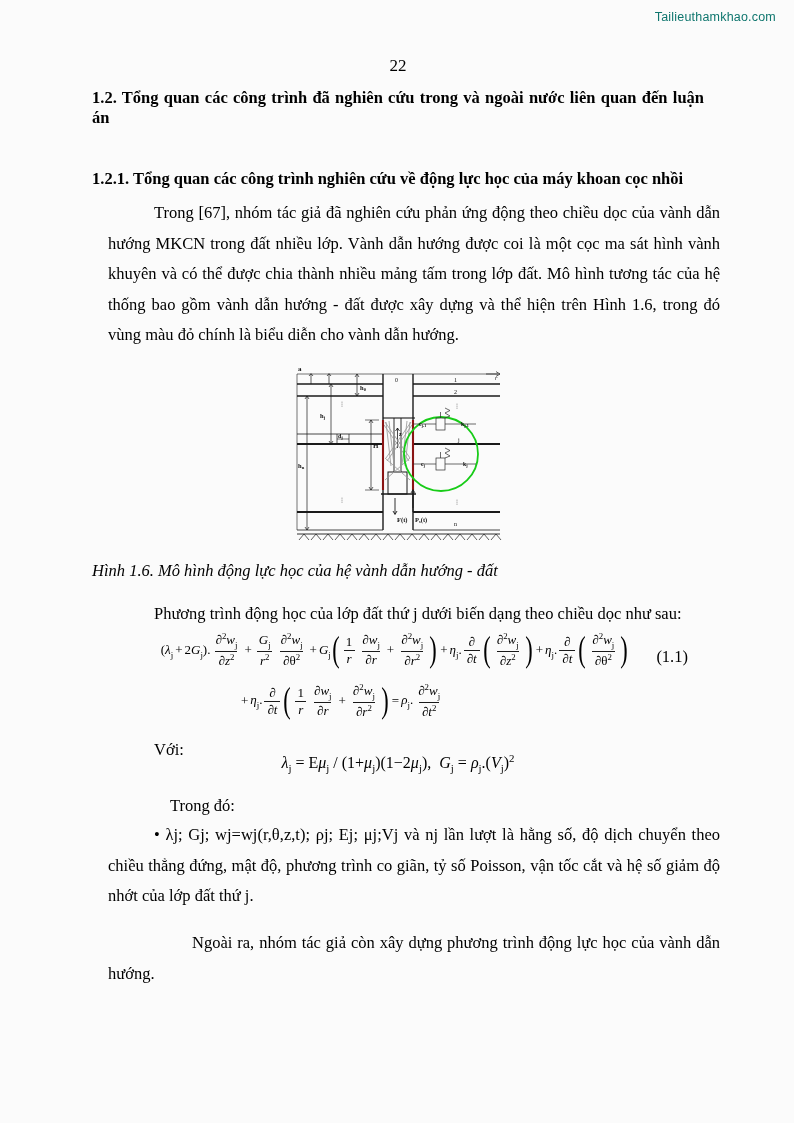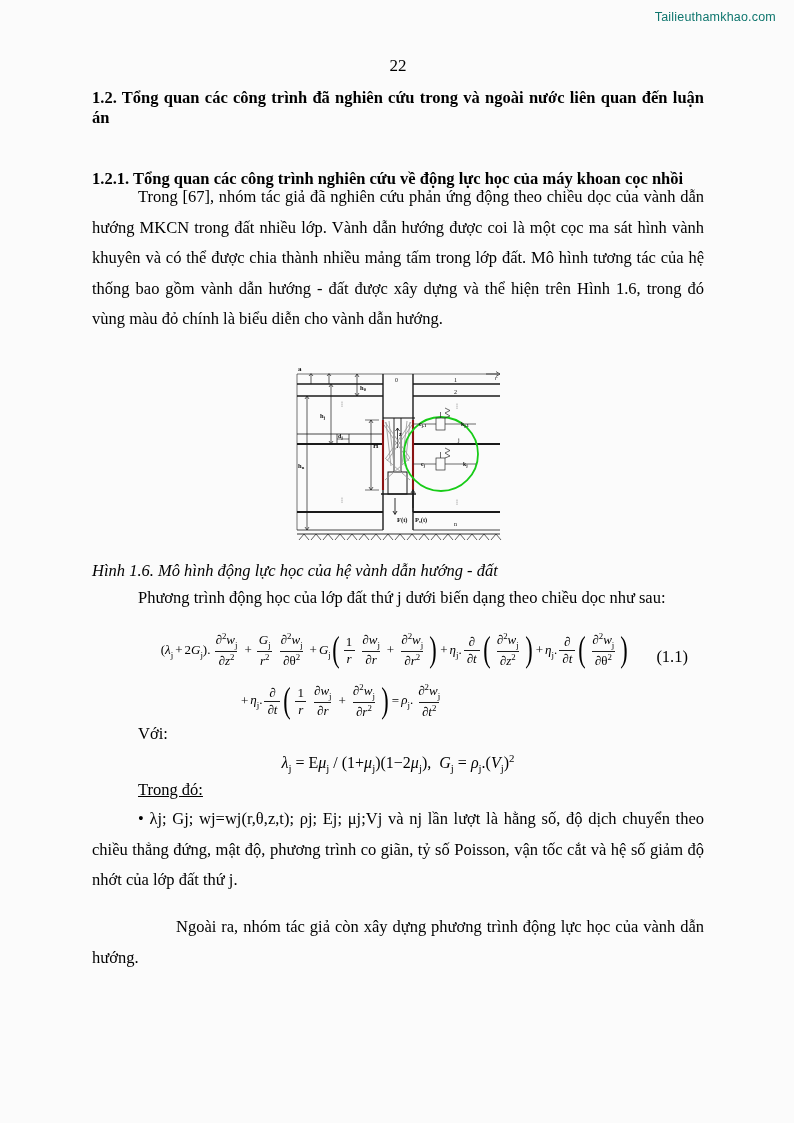--- a/index.html
+++ b/index.html
@@ -74,28 +74,28 @@
     line-height: 31px;
     margin-top: 25px;
   }
 
   
   .para {
     font-size: 16.5px;
     line-height: 30.5px;
     text-align: justify;
     text-justify: inter-word;
-    margin: 0;
+    margin: 16px;
   }
   .para.indent { text-indent: 46px; }
   .para.indent-big { text-indent: 84px; }
   .p1 { position: absolute; top: 182px; left: 0; width: 612px; }
   .p-eqintro { position: absolute; top: 583px; left: 0; width: 612px; }
   .p-voi  { position: absolute; top: 719px; left: 0; width: 612px; }
-  .p-trongdo { position: absolute; top: 775px; left: 0; width: 612px; text-decoration: underline; }
+  .p-trongdo { position: absolute; top: 775px; left: 16px; width: 612px; }
   .p-bullet { position: absolute; top: 804px; left: 0; width: 612px; }
   .p-last { position: absolute; top: 912px; left: 0; width: 612px; }
 
   
   .figure-wrap {
     position: absolute;
     top: 362px;
     left: 0;
     width: 612px;
     text-align: center;

